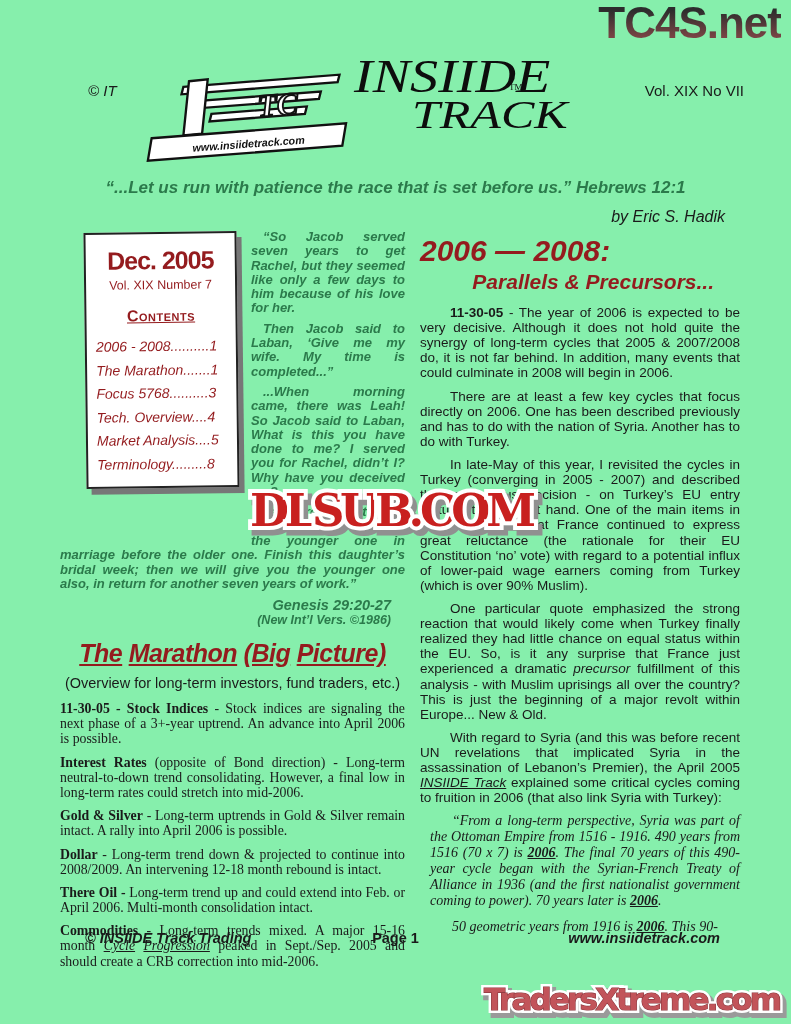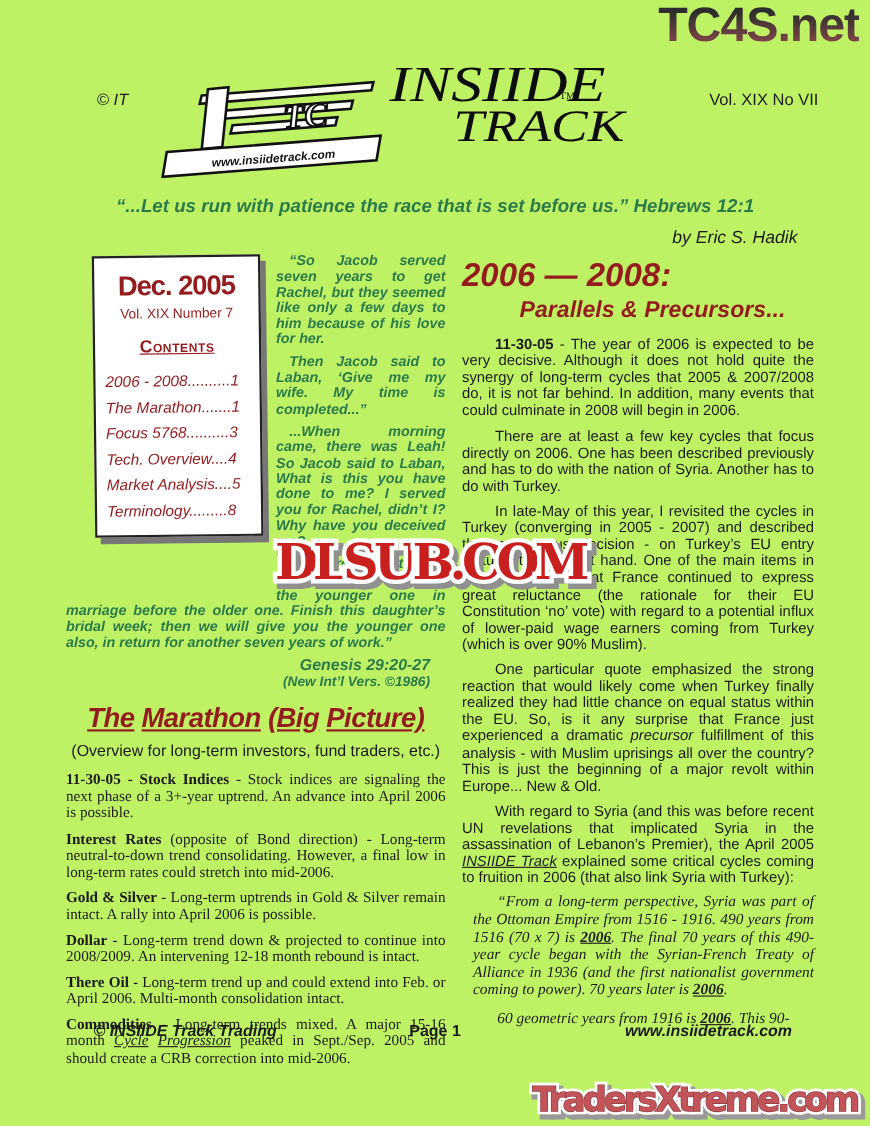--- a/index.html
+++ b/index.html
@@ -1,16 +1,16 @@
 <!DOCTYPE html>
 <html><head>
 <meta charset="utf-8">
 <style>
   html,body{margin:0;padding:0;background:#e8e8e8;}
-  .page{position:relative;width:791px;height:1024px;background:#bef264;margin:0 auto;
+  .page{position:relative;width:791px;height:1024px;background:#86efac;margin:0 auto;
         font-family:"Liberation Sans",sans-serif;color:#1a1a1a;overflow:hidden;}
 
   
   .tc4s{position:absolute;top:-2px;right:10px;font-size:44px;font-weight:bold;letter-spacing:-1px;
         font-family:"Liberation Sans",sans-serif;
         background:linear-gradient(#2d2d2d 25%,#8a4a4a 90%);
         -webkit-background-clip:text;background-clip:text;color:transparent;}
 
   
   .copyright{position:absolute;top:82px;left:88px;font-size:15px;font-style:italic;}
@@ -155,21 +155,21 @@
 
     <div class="col-right article">
       <div class="art-title1">2006 — 2008:</div>
       <div class="art-title2">Parallels &amp; Precursors...</div>
       <p class="sans first"><span class="rb">11-30-05</span><span> - The year of 2006 is expected to be very decisive.  Although it does not hold quite the synergy of long-term cycles that 2005 &amp; 2007/2008 do, it is not far behind.  In addition, many events that could culminate in 2008 will begin in 2006.</span></p>
       <p class="sans"><span>There are at least a few key cycles that focus directly on 2006.  One has been described previously and has to do with the nation of Syria.  Another has to do with Turkey.</span></p>
       <p class="sans"><span>In late-May of this year, I revisited the cycles in Turkey (converging in 2005 - 2007) and described the momentous decision - on Turkey’s EU entry status - that was at hand.  One of the main items in that report was that France continued to express great reluctance (the rationale for their EU Constitution ‘no’ vote) with regard to a potential influx of lower-paid wage earners coming from Turkey (which is over 90% Muslim).</span></p>
       <p class="sans"><span>One particular quote emphasized the strong reaction that would likely come when Turkey finally realized they had little chance on equal status within the EU.  So, is it any surprise that France just experienced a dramatic </span><span class="ri">precursor</span><span> fulfillment of this analysis - with Muslim uprisings all over the country? This is just the beginning of a major revolt within Europe... New &amp; Old.</span></p>
       <p class="sans"><span>With regard to Syria (and this was before recent UN revelations that implicated Syria in the assassination of Lebanon’s Premier), the April 2005 </span><span class="ri ru">INSIIDE Track</span><span> explained some critical cycles coming to fruition in 2006 (that also link Syria with Turkey):</span></p>
       <p class="quote"><span>“From a long-term perspective, Syria was part of the Ottoman Empire from 1516 - 1916.  490 years from 1516 (70 x 7) is </span><span class="rb ru">2006</span><span>.  The final 70 years of this 490-year cycle began with the Syrian-French Treaty of Alliance in 1936 (and the first nationalist government coming to power).  70 years later is </span><span class="rb ru">2006</span><span>.</span></p>
-      <p class="quote"><span>60 geometric years from 1916 is </span><span class="rb ru">2006</span><span>.  This 90-</span></p>
+      <p class="quote"><span>50 geometric years from 1916 is </span><span class="rb ru">2006</span><span>.  This 90-</span></p>
     </div>
 
   </div>
 
   <div class="footer">
     <span class="foot-left">© INSIIDE Track Trading</span>
     <span class="foot-center">Page 1</span>
     <span class="foot-right">www.insiidetrack.com</span>
   </div>
 

